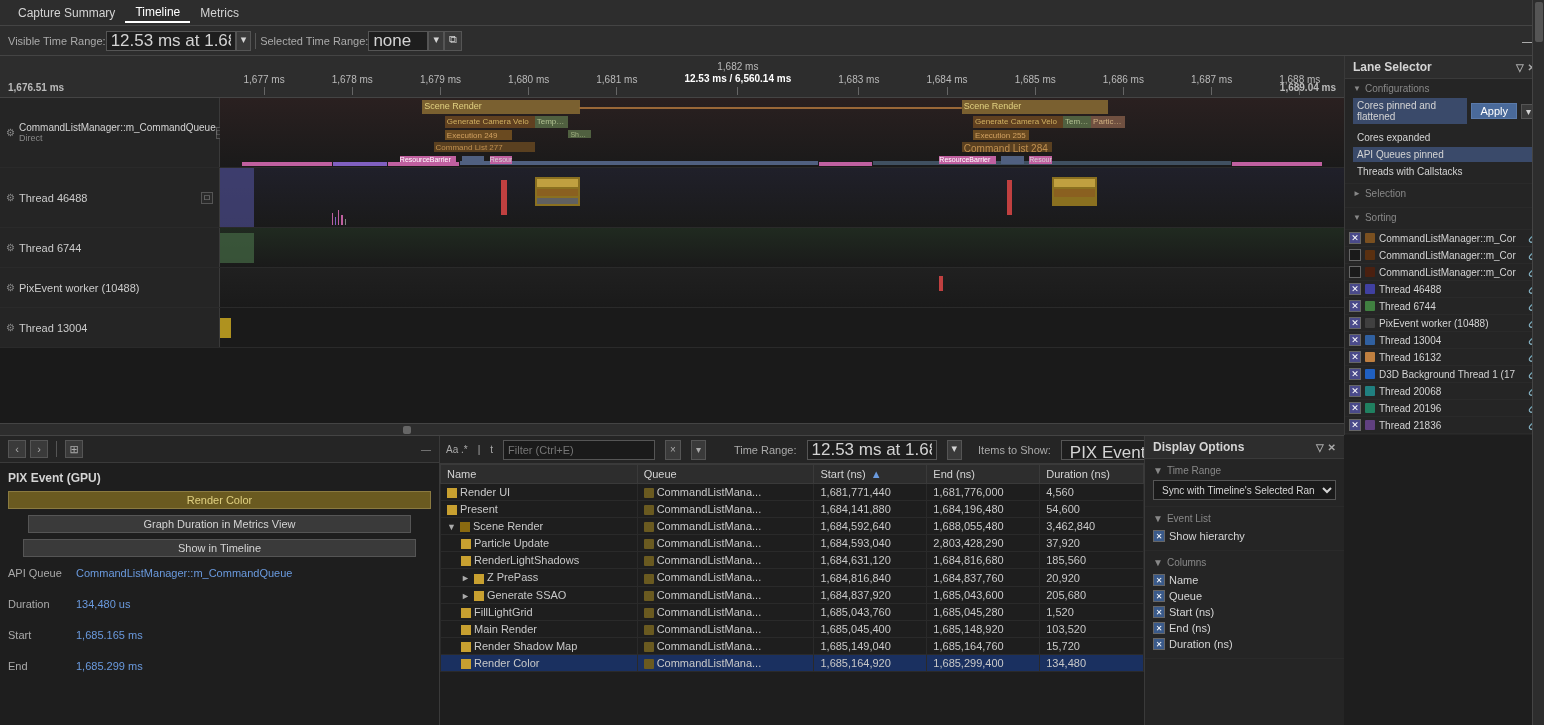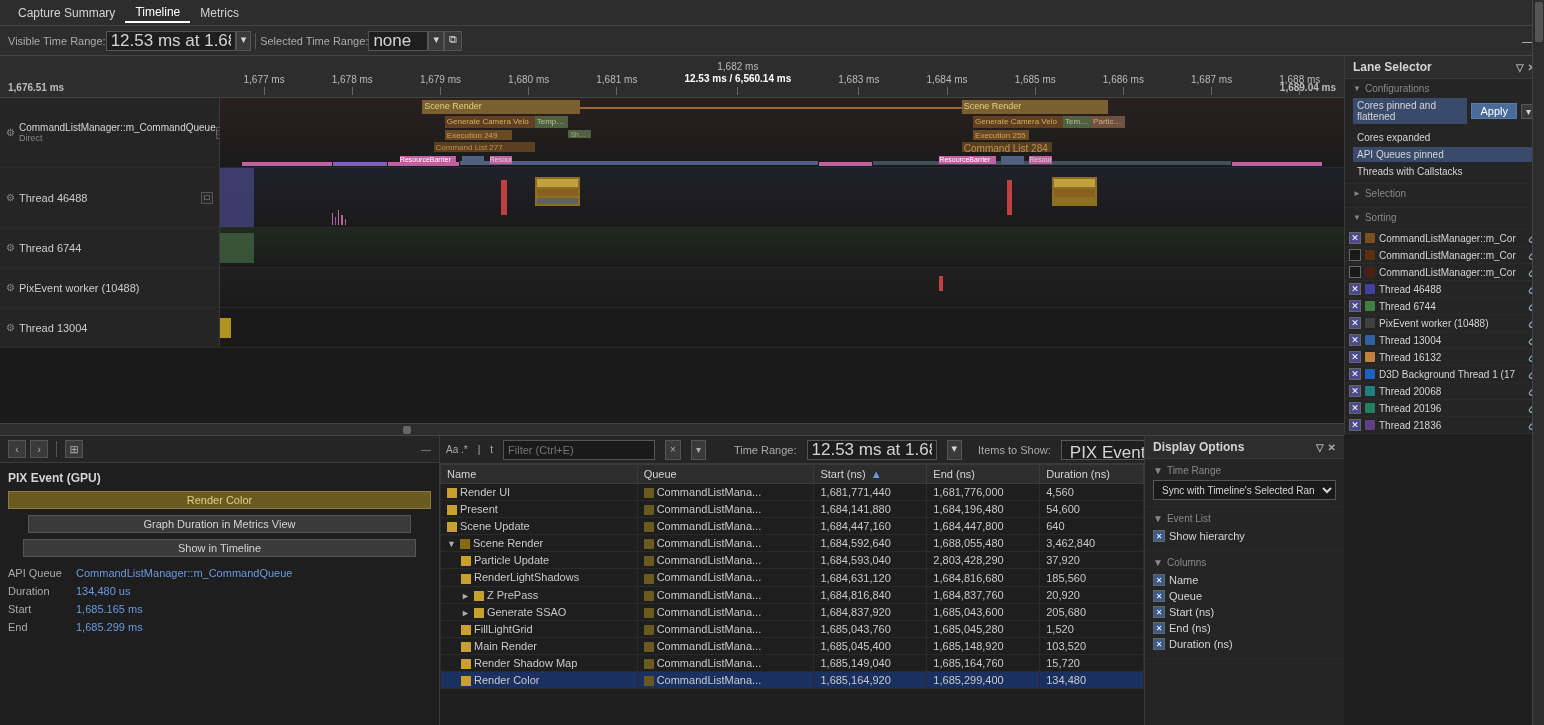--- a/index.html
+++ b/index.html
@@ -74,21 +74,21 @@
     
     
     .pix-panel { width: 440px; min-width: 440px; background: #1e1e1e; border-right: 1px solid #3a3a3a; display: flex; flex-direction: column; }
     .pix-panel-nav { display: flex; align-items: center; padding: 4px 8px; background: #252525; border-bottom: 1px solid #3a3a3a; gap: 4px; }
     .pix-panel-nav-btn { cursor: pointer; color: #aaa; font-size: 11px; width: 18px; height: 18px; display: flex; align-items: center; justify-content: center; background: #3a3a3a; border: 1px solid #555; }
     .pix-panel-content { flex: 1; display: flex; flex-direction: column; padding: 8px; gap: 6px; }
     .pix-panel-title { font-weight: bold; font-size: 12px; color: #d4d4d4; }
     .pix-panel-render-label { background: #6a5a20; border: 1px solid #8a7a40; text-align: center; padding: 2px 8px; font-size: 11px; color: #e0d080; }
     .pix-panel-btn { background: #3a3a3a; border: 1px solid #555; color: #d4d4d4; padding: 2px 25px; cursor: pointer; font-size: 11px; text-align: center; margin: 0 20px; }
     .pix-panel-btn2 { background: #3a3a3a; border: 1px solid #555; color: #d4d4d4; padding: 2px 8px; cursor: pointer; font-size: 11px; text-align: center; margin: 0 15px; }
-    .pix-props { display: flex; flex-direction: column; gap: 6px; margin-top: 4px; }
+    .pix-props { display: flex; flex-direction: column; gap: 19px; margin-top: 4px; }
     .pix-prop-row { display: flex; gap: 8px; font-size: 11px; }
     .pix-prop-key { color: #aaa; min-width: 60px; }
     .pix-prop-val { color: #6a9ade; }
     
     
     .events-area { flex: 1; display: flex; flex-direction: column; min-width: 0; }
     .events-toolbar { display: flex; align-items: center; padding: 3px 6px; background: #252525; border-bottom: 1px solid #3a3a3a; gap: 10px; height: 28px; }
     .events-filter { flex: 1; background: #1a1a1a; border: 1px solid #555; color: #d4d4d4; padding: 1px 4px; font-size: 11px; height: 20px; }
     .events-filter-btn { background: #3a3a3a; border: 1px solid #555; color: #aaa; padding: 1px 4px; cursor: pointer; font-size: 10px; height: 20px; }
     .events-table-wrap { flex: 1; overflow: auto; }
@@ -401,27 +401,20 @@
                 <td>4,560</td>
               </tr>
               <tr>
                 <td><span class="event-icon event-icon-yellow"></span>Present</td>
                 <td><span class="queue-dot queue-dot-olive"></span>CommandListMana...</td>
                 <td>1,684,141,880</td>
                 <td>1,684,196,480</td>
                 <td>54,600</td>
               </tr>
               <tr>
-                <td><span class="event-icon event-icon-yellow"></span>Scene Update</td>
-                <td><span class="queue-dot queue-dot-olive"></span>CommandListMana...</td>
-                <td>1,684,447,160</td>
-                <td>1,684,447,800</td>
-                <td>640</td>
-              </tr>
-              <tr>
                 <td><span class="expand-arrow">▼</span><span class="event-icon event-icon-dark-yellow"></span>Scene Render</td>
                 <td><span class="queue-dot queue-dot-olive"></span>CommandListMana...</td>
                 <td>1,684,592,640</td>
                 <td>1,688,055,480</td>
                 <td>3,462,840</td>
               </tr>
               <tr>
                 <td style="padding-left:20px"><span class="event-icon event-icon-yellow"></span>Particle Update</td>
                 <td><span class="queue-dot queue-dot-olive"></span>CommandListMana...</td>
                 <td>1,684,593,040</td>

